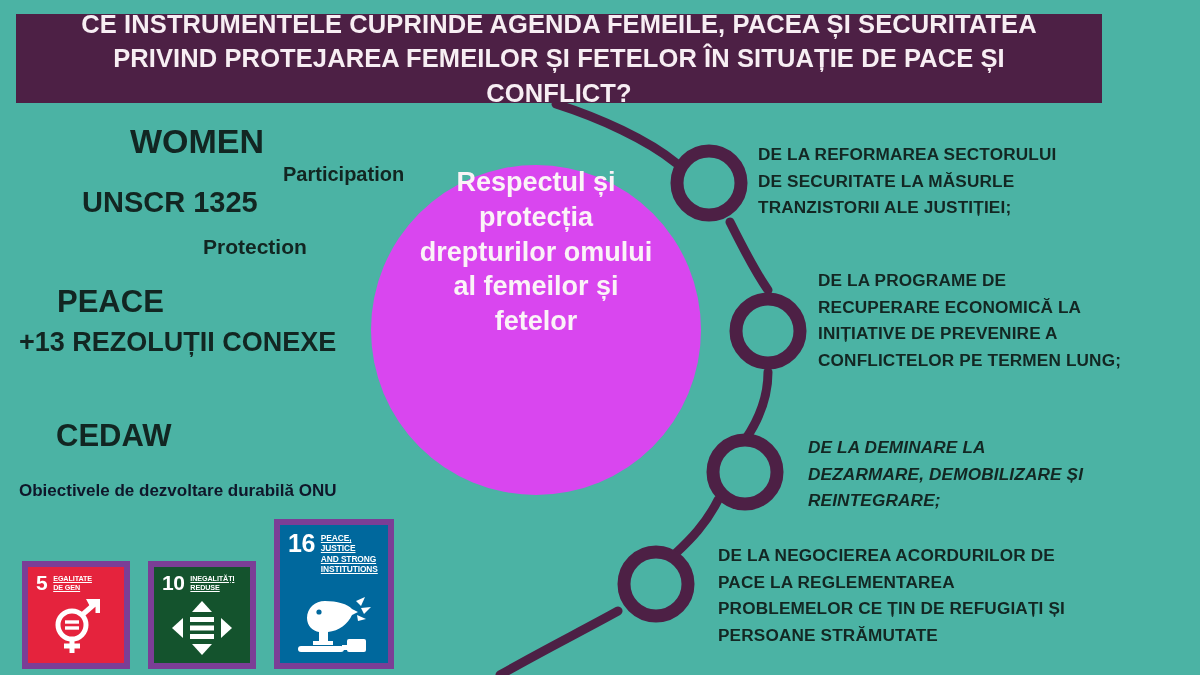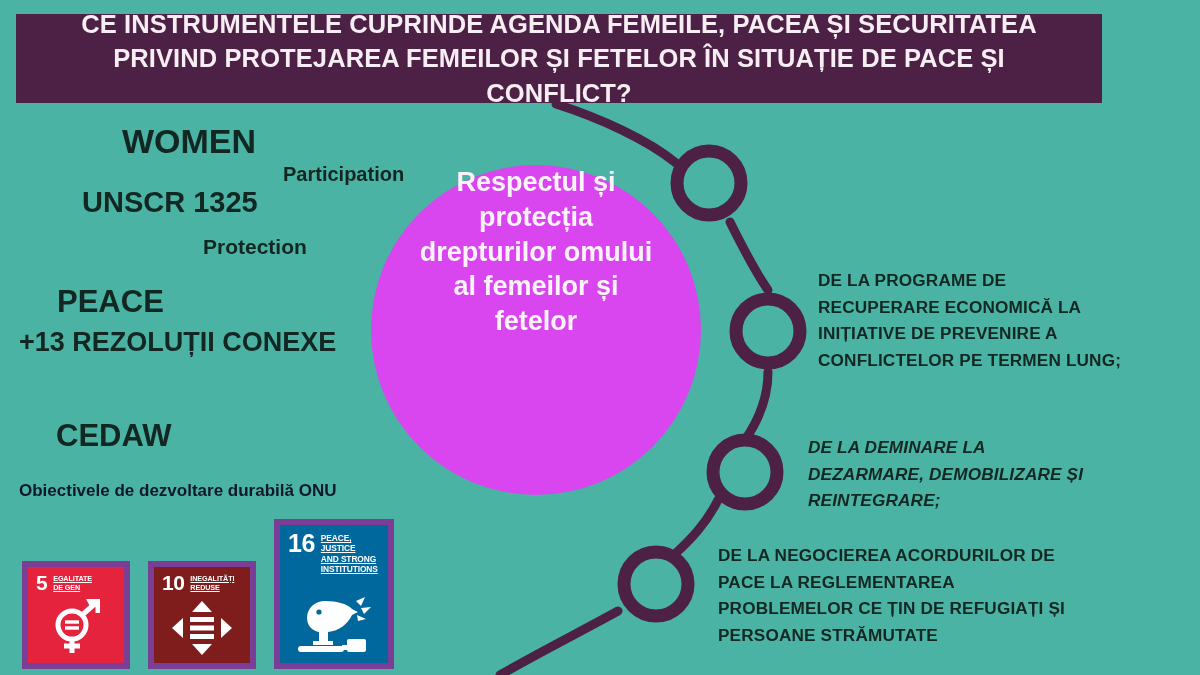--- a/index.html
+++ b/index.html
@@ -51,21 +51,21 @@
   }
 
   
   .keyword {
     position: absolute;
     color: #122622;
     font-weight: bold;
     white-space: nowrap;
     z-index: 3;
   }
-  .kw-women        { left: 122px; top: 122px; font-size: 34px; }
+  .kw-women        { left: 130px; top: 122px; font-size: 34px; }
   .kw-participation{ left: 283px; top: 163px; font-size: 20px; }
   .kw-unscr        { left: 40px;  top: 186px; font-size: 29px; margin-left: 42px; }
   .kw-protection   { left: 203px; top: 235px; font-size: 21px; }
   .kw-peace        { left: 57px;  top: 268px; font-size: 31px; margin-top: 16px; }
   .kw-rezolutii    { left: 19px;  top: 327px; font-size: 27px; }
   .kw-security     { left: 190px; top: 385px; font-size: 27px; }
   .kw-cedaw        { left: 56px;  top: 418px; font-size: 31px; }
 
   
   .sdg-caption {
@@ -212,20 +212,23 @@
   <div class="keyword kw-cedaw">CEDAW</div>
 
   <div class="hub-circle">
     <div class="hub-text">Respectul și
 protecția
 drepturilor omului
 al femeilor și
 fetelor</div>
   </div>
 
+  <div class="branch-item branch-1">DE LA REFORMAREA SECTORULUI
+DE SECURITATE LA MĂSURLE
+TRANZISTORII ALE JUSTIȚIEI;</div>
   <div class="branch-item branch-2">DE LA PROGRAME DE
 RECUPERARE ECONOMICĂ LA
 INIȚIATIVE DE PREVENIRE A
 CONFLICTELOR PE TERMEN LUNG;</div>
   <div class="branch-item branch-3">DE LA DEMINARE LA
 DEZARMARE, DEMOBILIZARE ȘI
 REINTEGRARE;</div>
   <div class="branch-item branch-4">DE LA NEGOCIEREA ACORDURILOR DE
 PACE LA REGLEMENTAREA
 PROBLEMELOR CE ȚIN DE REFUGIAȚI ȘI
@@ -252,21 +255,21 @@
             <path d="M41 4 L55 4 L55 18 L50.5 18 L50.5 11.5 L45 11.5 Z" fill="#ffffff"></path>
             <g stroke="#ffffff" stroke-width="3.4">
               <line x1="20" y1="27" x2="34" y2="27"></line>
               <line x1="20" y1="33" x2="34" y2="33"></line>
             </g>
           </svg>
         </div>
       </div>
     </div>
 
-    <div class="sdg-card size-sm" style="background:#7f1d1d">
+    <div class="sdg-card size-sm" style="background:#14532d">
       <div class="sdg-inner">
         <div class="sdg-head">
           <span class="sdg-num">10</span>
           <span class="sdg-label">INEGALITĂȚI
 REDUSE</span>
         </div>
         <div class="sdg-art">
           <svg width="64" height="58" viewBox="0 0 64 58">
             <g fill="#ffffff">
               <polygon points="32,2 42,13 22,13"></polygon>

